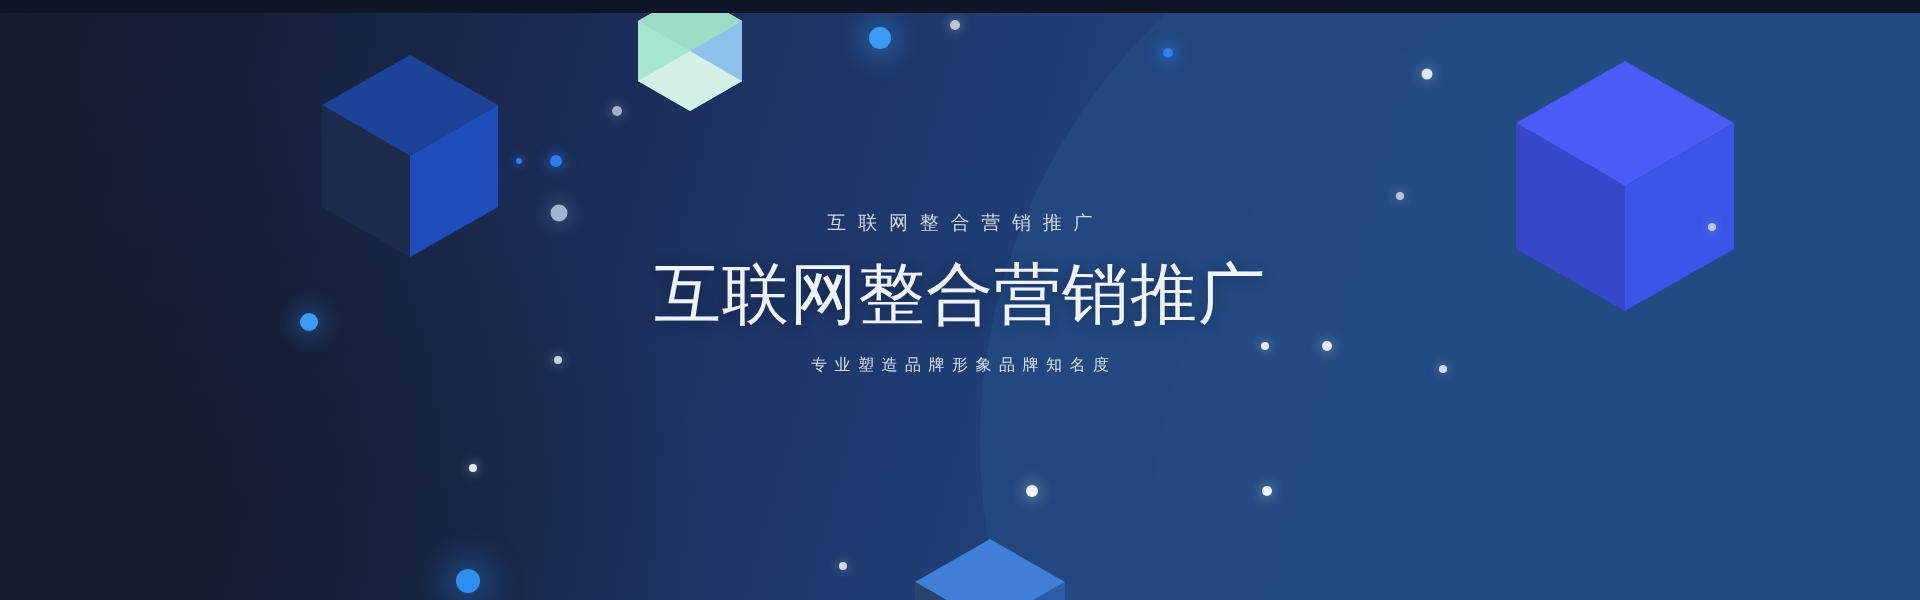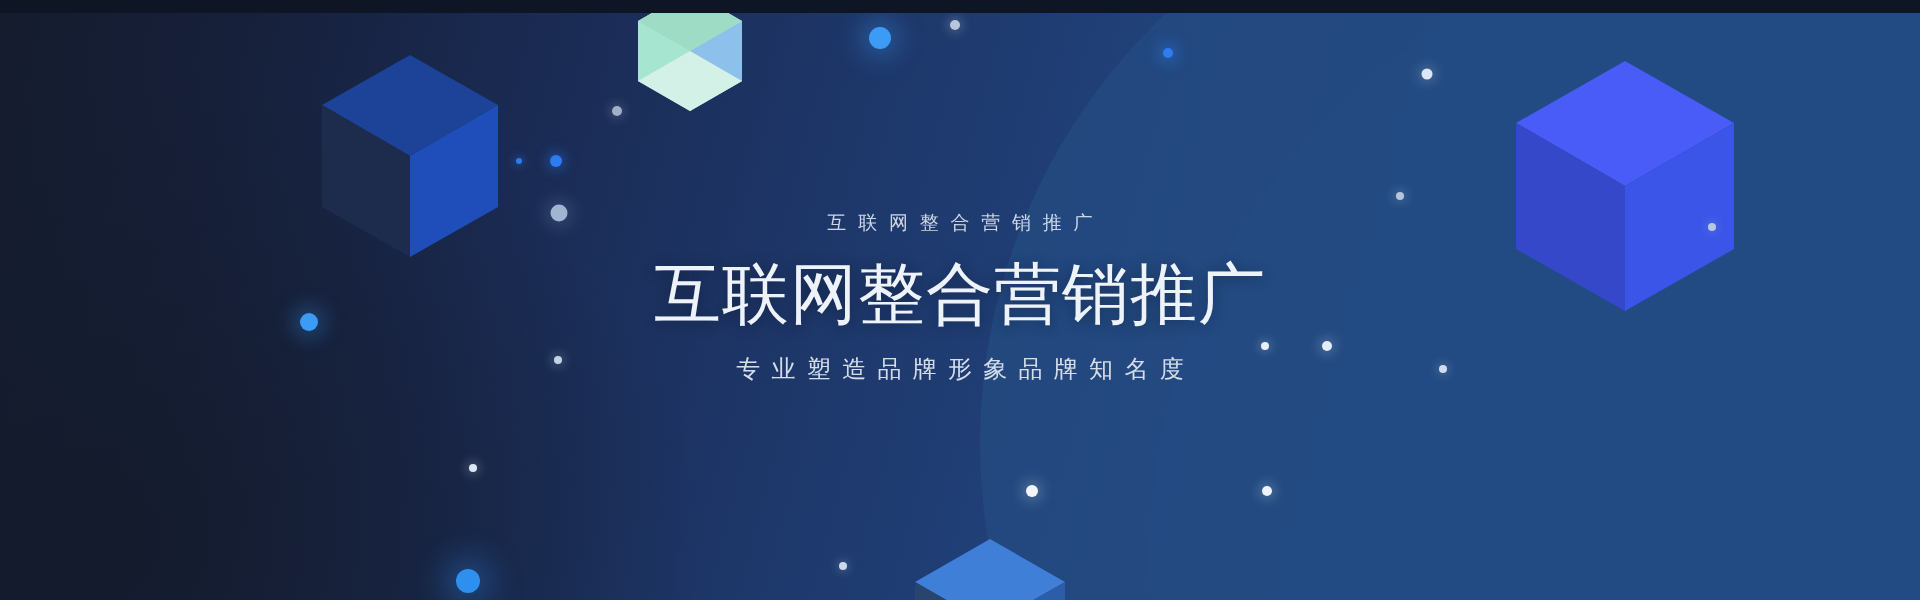--- a/index.html
+++ b/index.html
@@ -81,21 +81,21 @@
   .headline{
     font-size:67px;
     letter-spacing:.015em;
     color:#eef3f9;
     font-weight:400;
     line-height:1.06;
     margin:0 0 28px 0;
     text-shadow:0 2px 14px rgba(8,16,34,.45);
   }
   .subline{
-    font-size:24px;
+    font-size:16px;
     letter-spacing:.47em;
     text-indent:.47em;
     color:#dde4ef;
     font-weight:400;
     line-height:1;
     margin:0;
     opacity:.96;
   }
 </style>
 </head>

